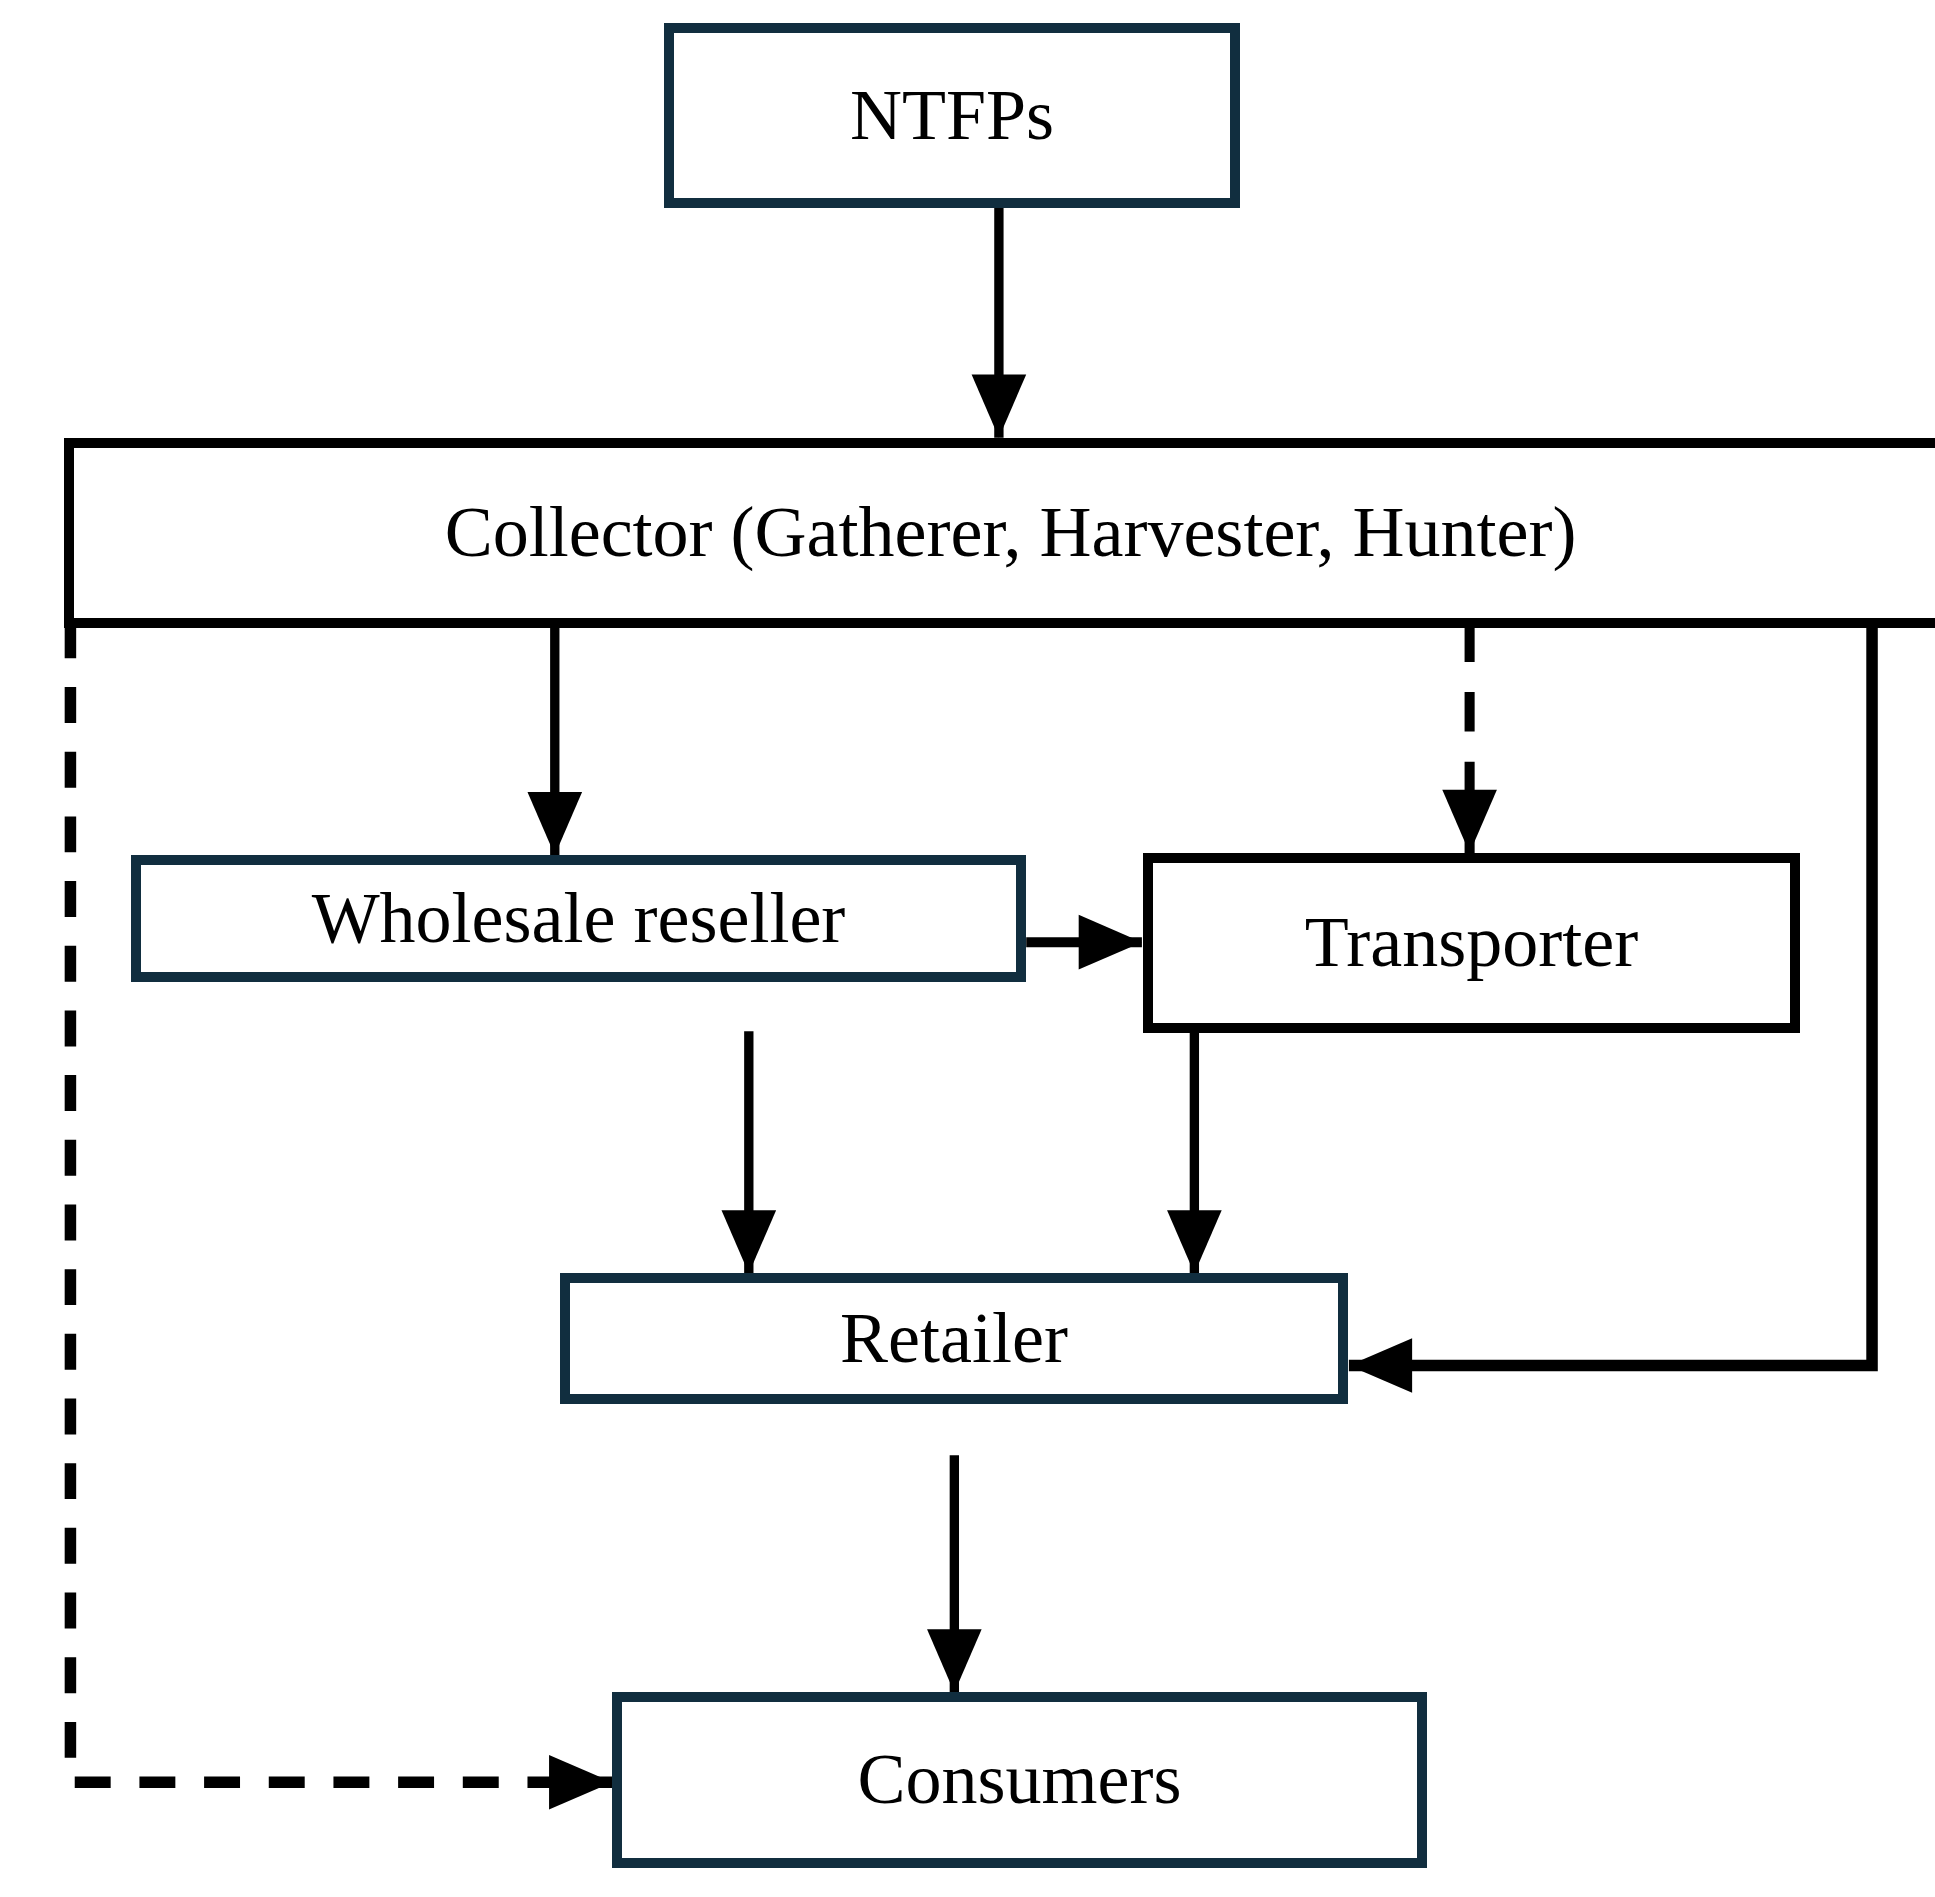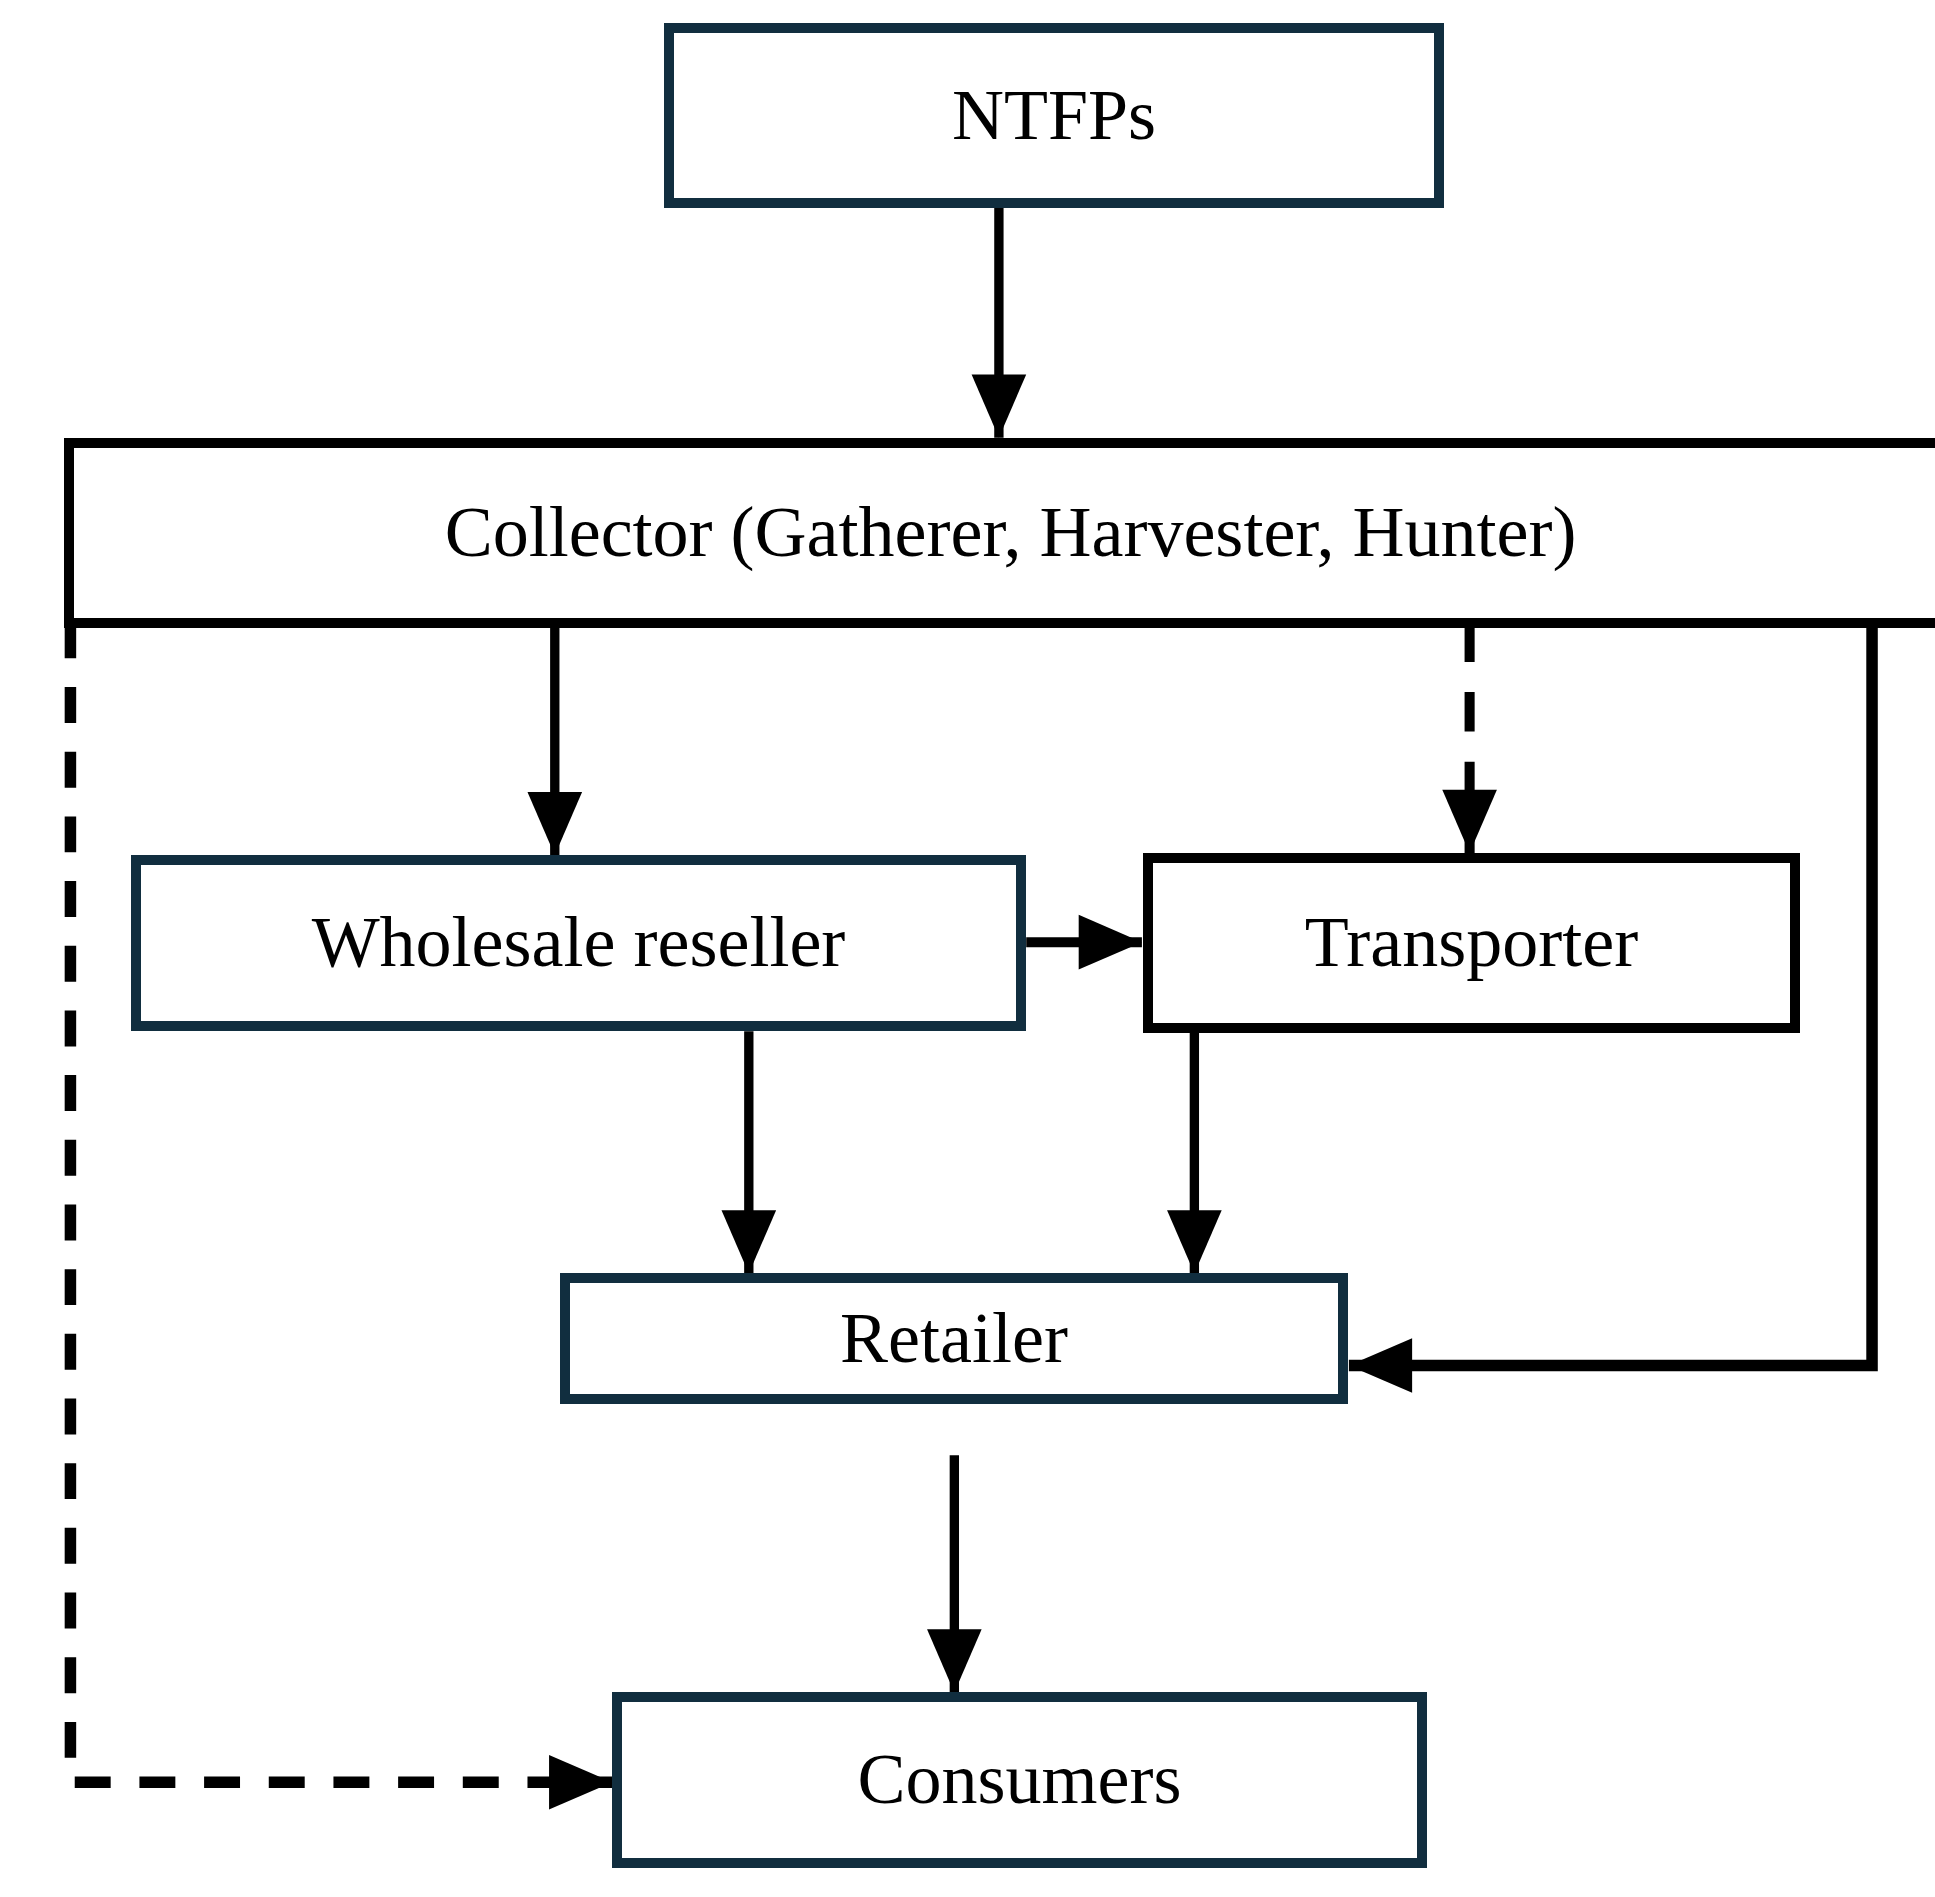--- a/index.html
+++ b/index.html
@@ -34,23 +34,23 @@
     color: var(--text, #000000);
     font-family: "Liberation Serif", "DejaVu Serif", serif;
     font-size: 72px;
     line-height: 1.1;
     text-align: center;
     white-space: nowrap;
   }
   .navy-box { border: 10.8px solid var(--navy, #112e3f); }
   .black-box { border: 10.8px solid var(--black, #000000); }
 
-  #node-ntfps       { left: 664px;  top: 23px;   width: 780px;  height: 185px; }
+  #node-ntfps       { left: 664px;  top: 23px;   width: 576px;  height: 185px; }
   #node-collector   { left: 20px;   top: 438px;  width: 1893px; height: 190px; margin-left: 44px; }
-  #node-wholesale   { left: 131px;  top: 855px; width: 895px; height: 176px; }
+  #node-wholesale   { left: 131px;  top: 855px; width: 895px; height: 127px; }
   #node-transporter { left: 1143px; top: 853px; width: 657px;  height: 180px; }
   #node-retailer    { left: 560px;  top: 1273px; width: 788px; height: 131px; }
   #node-consumers   { left: 612px;  top: 1692px; width: 815px;  height: 176px; }
 </style>
 </head>
 <body>
 
 <div class="stage">
 
   <svg class="edges-layer" viewBox="0 0 2694 2641" xmlns="http://www.w3.org/2000/svg">

